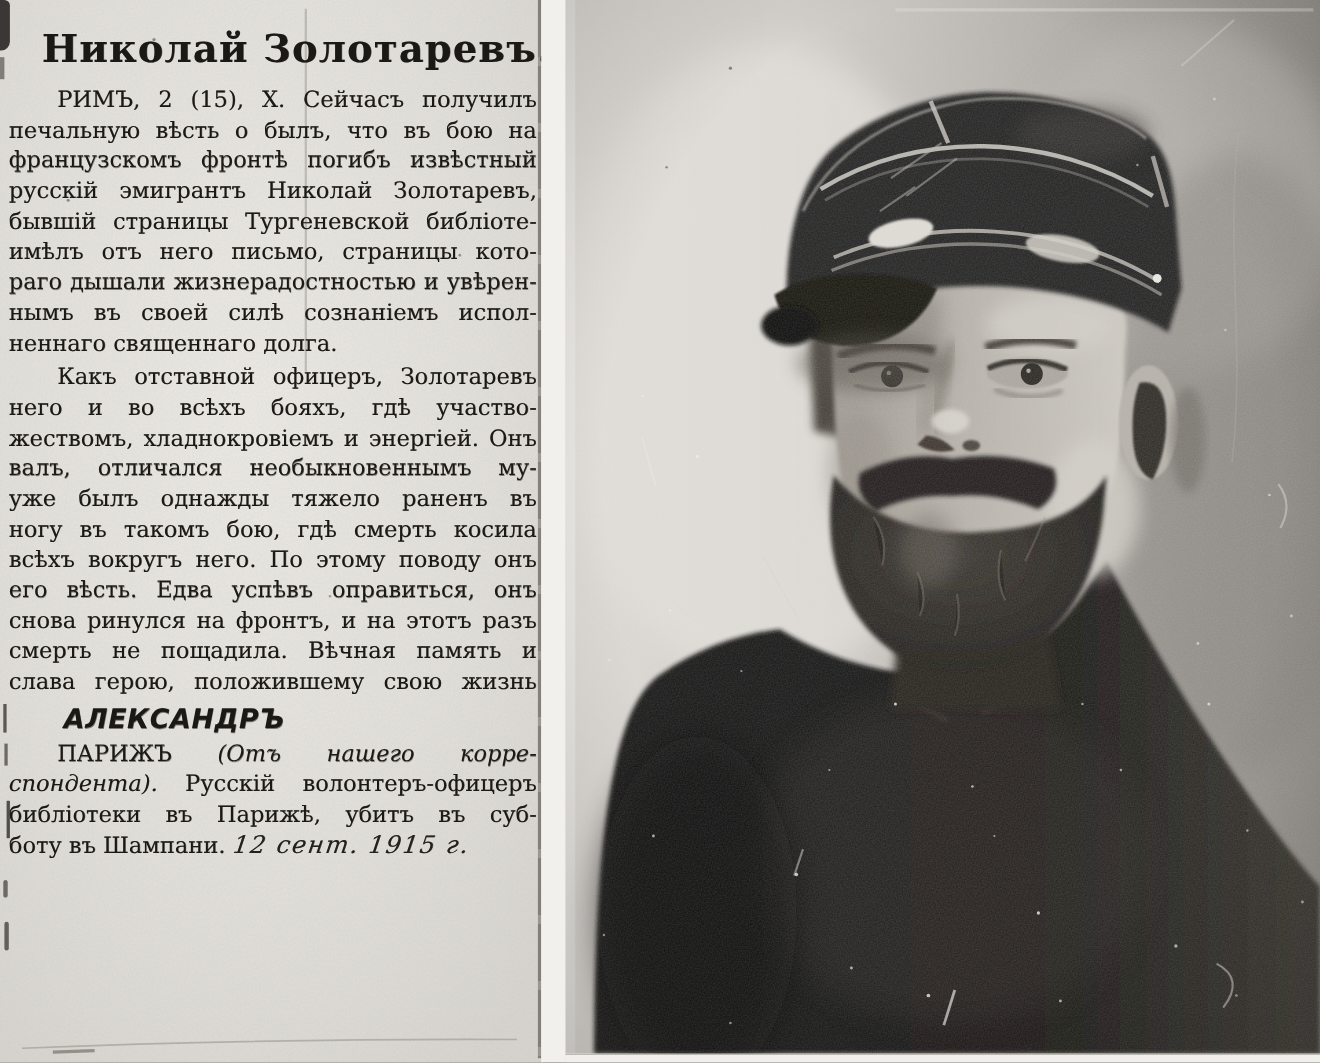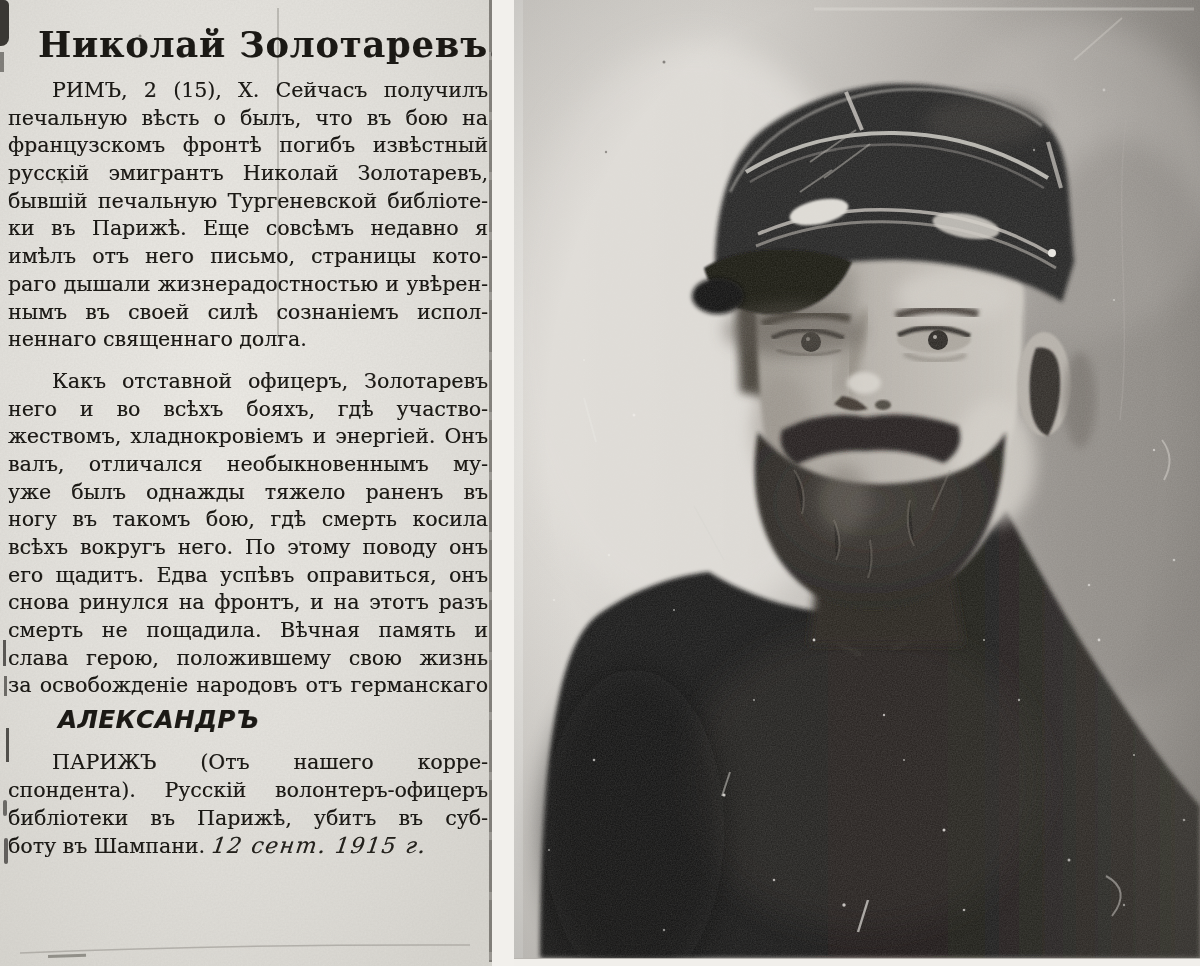--- a/index.html
+++ b/index.html
@@ -16,27 +16,27 @@
 
   #article{position:absolute;left:8px;top:22px;width:480px;color:#1b1915;}
   .title{font-weight:700;font-size:35px;line-height:46px;text-align:center;
      padding-left:30px;letter-spacing:1px;white-space:nowrap;
      text-shadow:.4px .4px .6px rgba(20,18,14,.5);margin-bottom:9px;}
   .line{height:27.7px;line-height:27.7px;font-size:20.5px;overflow:hidden;
      text-align:justify;text-align-last:justify;
      text-shadow:.35px .35px .5px rgba(22,20,16,.45);}
   .line.left{text-align-last:left;}
   .line.first{text-indent:44px;}
-  .p-gap{margin-top:14px;}
+  .p-gap{margin-top:3px;}
   .line-byline{height:31px;line-height:31px;text-align:left;text-align-last:left;
      text-indent:50px;font-family:"DejaVu Sans",sans-serif;font-weight:700;font-style:italic;
      font-size:24.5px;letter-spacing:.5px;margin-top:4px;margin-bottom:2px;overflow:hidden;
      text-shadow:.4px .4px .6px rgba(20,18,14,.5);}
   .sb{font-weight:400;}
-  .si{}
+  .si{font-style:italic;}
   .sh{display:inline-block;font-style:italic;font-size:22px;letter-spacing:1.5px;
       transform:skewX(-8deg);color:#23211c;}
 
   
   .edge-mark{position:absolute;background:#23211e;}
 
   
   #photo{position:absolute;left:514px;top:0;width:686px;height:958px;}
   #photo svg{display:block;width:100%;height:100%;}
   #photo-bottom-strip{position:absolute;left:514px;top:958px;width:686px;height:8px;
@@ -82,38 +82,36 @@
 
     <div id="crease"></div>
 
     <div id="article">
       <div class="title">Николай Золотаревъ.</div>
       <div id="article-lines">
           <div class="line first"><span class="sb">РИМЪ,</span><span> 2 (15), Х. Сейчасъ получилъ</span></div>
           <div class="line"><span>печальную вѣсть о былъ, что въ бою на</span></div>
           <div class="line"><span>французскомъ фронтѣ погибъ извѣстный</span></div>
           <div class="line"><span>русскій эмигрантъ Николай Золотаревъ,</span></div>
-          <div class="line"><span>бывшій печальную Тургеневской библіоте-</span></div>
-          <div class="line"><span>ки въ Парижѣ. Еще совсѣмъ недавно я</span></div>
+          <div class="line"><span>бывшій страницы Тургеневской библіоте-</span></div>
           <div class="line"><span>имѣлъ отъ него письмо, страницы кото-</span></div>
           <div class="line"><span>раго дышали жизнерадостностью и увѣрен-</span></div>
           <div class="line"><span>нымъ въ своей силѣ сознаніемъ испол-</span></div>
           <div class="line left"><span>неннаго священнаго долга.</span></div>
           <div class="line first p-gap"><span>Какъ отставной офицеръ, Золотаревъ</span></div>
           <div class="line"><span>него и во всѣхъ бояхъ, гдѣ участво-</span></div>
           <div class="line"><span>жествомъ, хладнокровіемъ и энергіей. Онъ</span></div>
           <div class="line"><span>валъ, отличался необыкновеннымъ му-</span></div>
           <div class="line"><span>уже былъ однажды тяжело раненъ въ</span></div>
           <div class="line"><span>ногу въ такомъ бою, гдѣ смерть косила</span></div>
           <div class="line"><span>всѣхъ вокругъ него. По этому поводу онъ</span></div>
-          <div class="line"><span>его щадитъ. Едва успѣвъ оправиться, онъ</span></div>
+          <div class="line"><span>его вѣсть. Едва успѣвъ оправиться, онъ</span></div>
           <div class="line"><span>снова ринулся на фронтъ, и на этотъ разъ</span></div>
           <div class="line"><span>смерть не пощадила. Вѣчная память и</span></div>
           <div class="line"><span>слава герою, положившему свою жизнь</span></div>
-          <div class="line"><span>за освобожденіе народовъ отъ германскаго</span></div>
           <div class="line-byline"><span>АЛЕКСАНДРЪ АМФИТЕАТРОВЪ.</span></div>
           <div class="line first p-gap"><span class="sb">ПАРИЖЪ</span><span class="si"> (Отъ нашего корре-</span></div>
           <div class="line"><span class="si">спондента).</span><span> Русскій волонтеръ-офицеръ</span></div>
           <div class="line"><span>библіотеки въ Парижѣ, убитъ въ суб-</span></div>
           <div class="line left"><span>боту въ Шампани. </span><span class="sh">12 сент. 1915 г.</span></div>
         </div>
     </div>
   </div>
 
   <div id="column-rule"></div>

